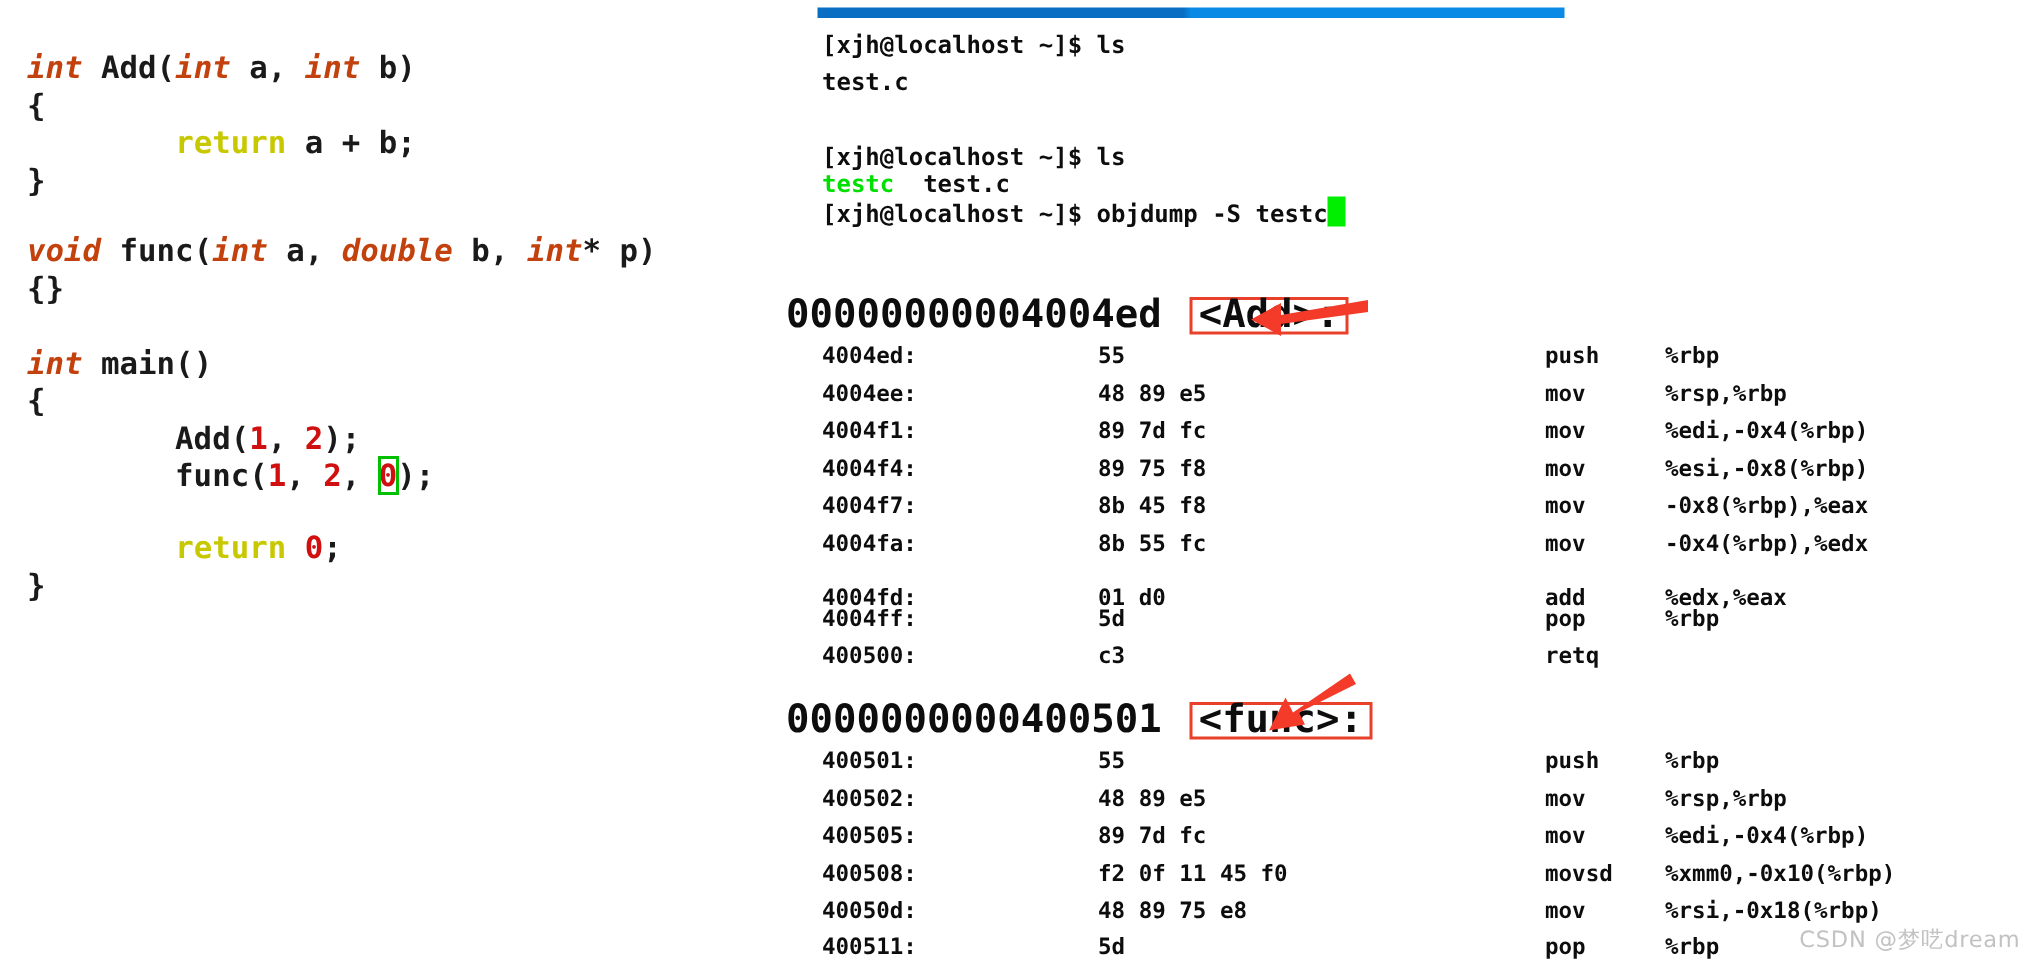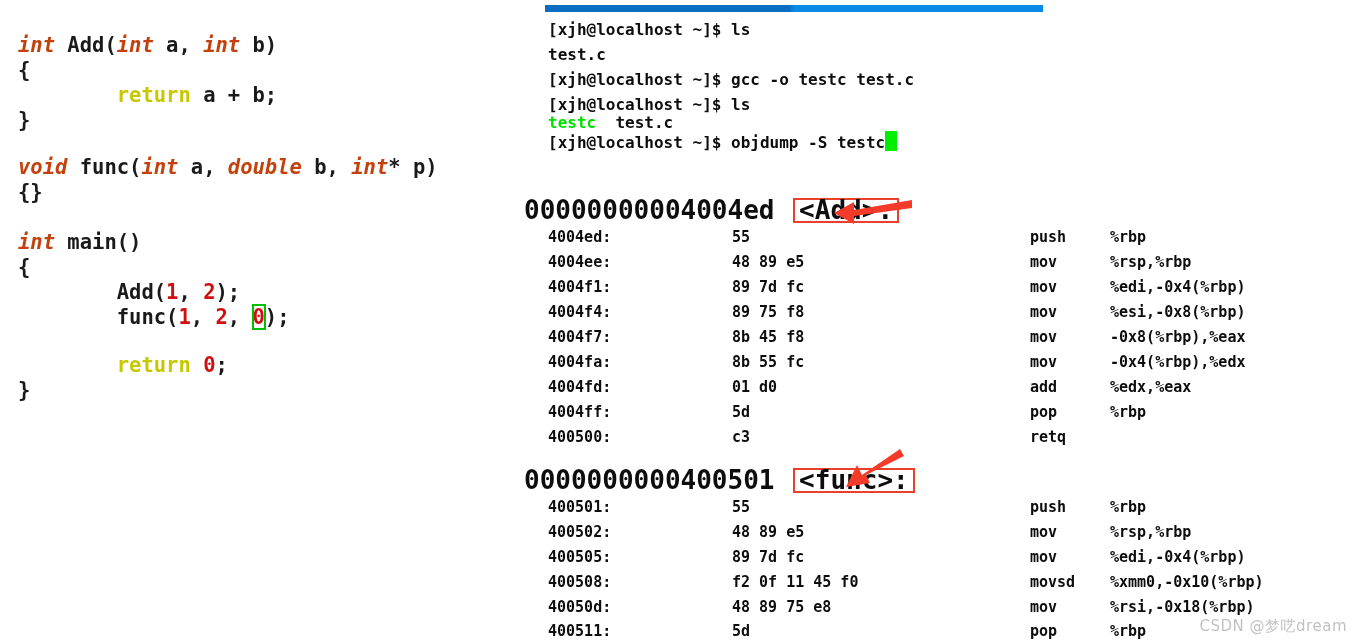--- a/index.html
+++ b/index.html
@@ -176,32 +176,31 @@
     <div class="code-line" style="top: 330px;">&nbsp;</div>
     <div class="code-line" style="top: 353px;"><span class="plain">        </span><span class="ret">return</span><span class="plain"> </span><span class="num">0</span><span class="plain">;</span></div>
     <div class="code-line" style="top: 378px;"><span class="plain">}</span></div>
   </div>
 
 <div id="terminal-pane">
   <div id="top-bar" style="background: linear-gradient(to right, rgb(10, 111, 194) 0%, rgb(10, 111, 194) 49%, rgb(10, 138, 229) 50%, rgb(10, 138, 229) 100%); width: 498px;"></div>
   <div id="top-bar-right" style="left: 531px; width: 0px;"></div>
 <div class="term-line prompt-line" style="top: 17px;"><span>[xjh@localhost ~]$</span><span> ls</span></div>
     <div class="term-line prompt-line" style="top: 42px;"><span>test.c</span></div>
-    <div class="term-line prompt-line" style="top: 67px;"><span>[xjh@localhost ~]$</span><span> gcc -o testc test.c</span></div>
     <div class="term-line prompt-line" style="top: 92px;"><span>[xjh@localhost ~]$</span><span> ls</span></div>
     <div class="term-line prompt-line" style="top: 110px;"><span class="green-file">testc</span><span>  test.c</span></div>
     <div class="term-line prompt-line" style="top: 130px;"><span>[xjh@localhost ~]$</span><span> objdump -S testc</span><span class="cursor-block"></span></div>
     <div class="obj-header" style="top: 198px;"><span>00000000004004ed</span><span> </span><span class="sym-box" style="border-color: rgb(232, 64, 42);">&lt;Add&gt;:</span></div>
     <div class="obj-row" style="top: 225px;"><span class="col-addr">4004ed:</span><span class="col-bytes">55</span><span class="col-mnem">push</span><span class="col-ops">%rbp</span></div>
     <div class="obj-row" style="top: 250px;"><span class="col-addr">4004ee:</span><span class="col-bytes">48 89 e5</span><span class="col-mnem">mov</span><span class="col-ops">%rsp,%rbp</span></div>
     <div class="obj-row" style="top: 275px;"><span class="col-addr">4004f1:</span><span class="col-bytes">89 7d fc</span><span class="col-mnem">mov</span><span class="col-ops">%edi,-0x4(%rbp)</span></div>
     <div class="obj-row" style="top: 300px;"><span class="col-addr">4004f4:</span><span class="col-bytes">89 75 f8</span><span class="col-mnem">mov</span><span class="col-ops">%esi,-0x8(%rbp)</span></div>
     <div class="obj-row" style="top: 325px;"><span class="col-addr">4004f7:</span><span class="col-bytes">8b 45 f8</span><span class="col-mnem">mov</span><span class="col-ops">-0x8(%rbp),%eax</span></div>
     <div class="obj-row" style="top: 350px;"><span class="col-addr">4004fa:</span><span class="col-bytes">8b 55 fc</span><span class="col-mnem">mov</span><span class="col-ops">-0x4(%rbp),%edx</span></div>
-    <div class="obj-row" style="top: 375px;"><span class="col-addr">4004fd:</span><span class="col-bytes">01 d0</span><span class="col-mnem">add</span><span class="col-ops">%edx,%eax</span></div>
+    <div class="obj-row" style="top: 386px;"><span class="col-addr">4004fd:</span><span class="col-bytes">01 d0</span><span class="col-mnem">add</span><span class="col-ops">%edx,%eax</span></div>
     <div class="obj-row" style="top: 400px;"><span class="col-addr">4004ff:</span><span class="col-bytes">5d</span><span class="col-mnem">pop</span><span class="col-ops">%rbp</span></div>
     <div class="obj-row" style="top: 425px;"><span class="col-addr">400500:</span><span class="col-bytes">c3</span><span class="col-mnem">retq</span><span class="col-ops"></span></div>
     <div class="obj-header" style="top: 468px;"><span>0000000000400501</span><span> </span><span class="sym-box" style="border-color: rgb(232, 64, 42);">&lt;func&gt;:</span></div>
     <div class="obj-row" style="top: 495px;"><span class="col-addr">400501:</span><span class="col-bytes">55</span><span class="col-mnem">push</span><span class="col-ops">%rbp</span></div>
     <div class="obj-row" style="top: 520px;"><span class="col-addr">400502:</span><span class="col-bytes">48 89 e5</span><span class="col-mnem">mov</span><span class="col-ops">%rsp,%rbp</span></div>
     <div class="obj-row" style="top: 545px;"><span class="col-addr">400505:</span><span class="col-bytes">89 7d fc</span><span class="col-mnem">mov</span><span class="col-ops">%edi,-0x4(%rbp)</span></div>
     <div class="obj-row" style="top: 570px;"><span class="col-addr">400508:</span><span class="col-bytes">f2 0f 11 45 f0</span><span class="col-mnem">movsd</span><span class="col-ops">%xmm0,-0x10(%rbp)</span></div>
     <div class="obj-row" style="top: 595px;"><span class="col-addr">40050d:</span><span class="col-bytes">48 89 75 e8</span><span class="col-mnem">mov</span><span class="col-ops">%rsi,-0x18(%rbp)</span></div>
     <div class="obj-row" style="top: 619px;"><span class="col-addr">400511:</span><span class="col-bytes">5d</span><span class="col-mnem">pop</span><span class="col-ops">%rbp</span></div>
   </div>

